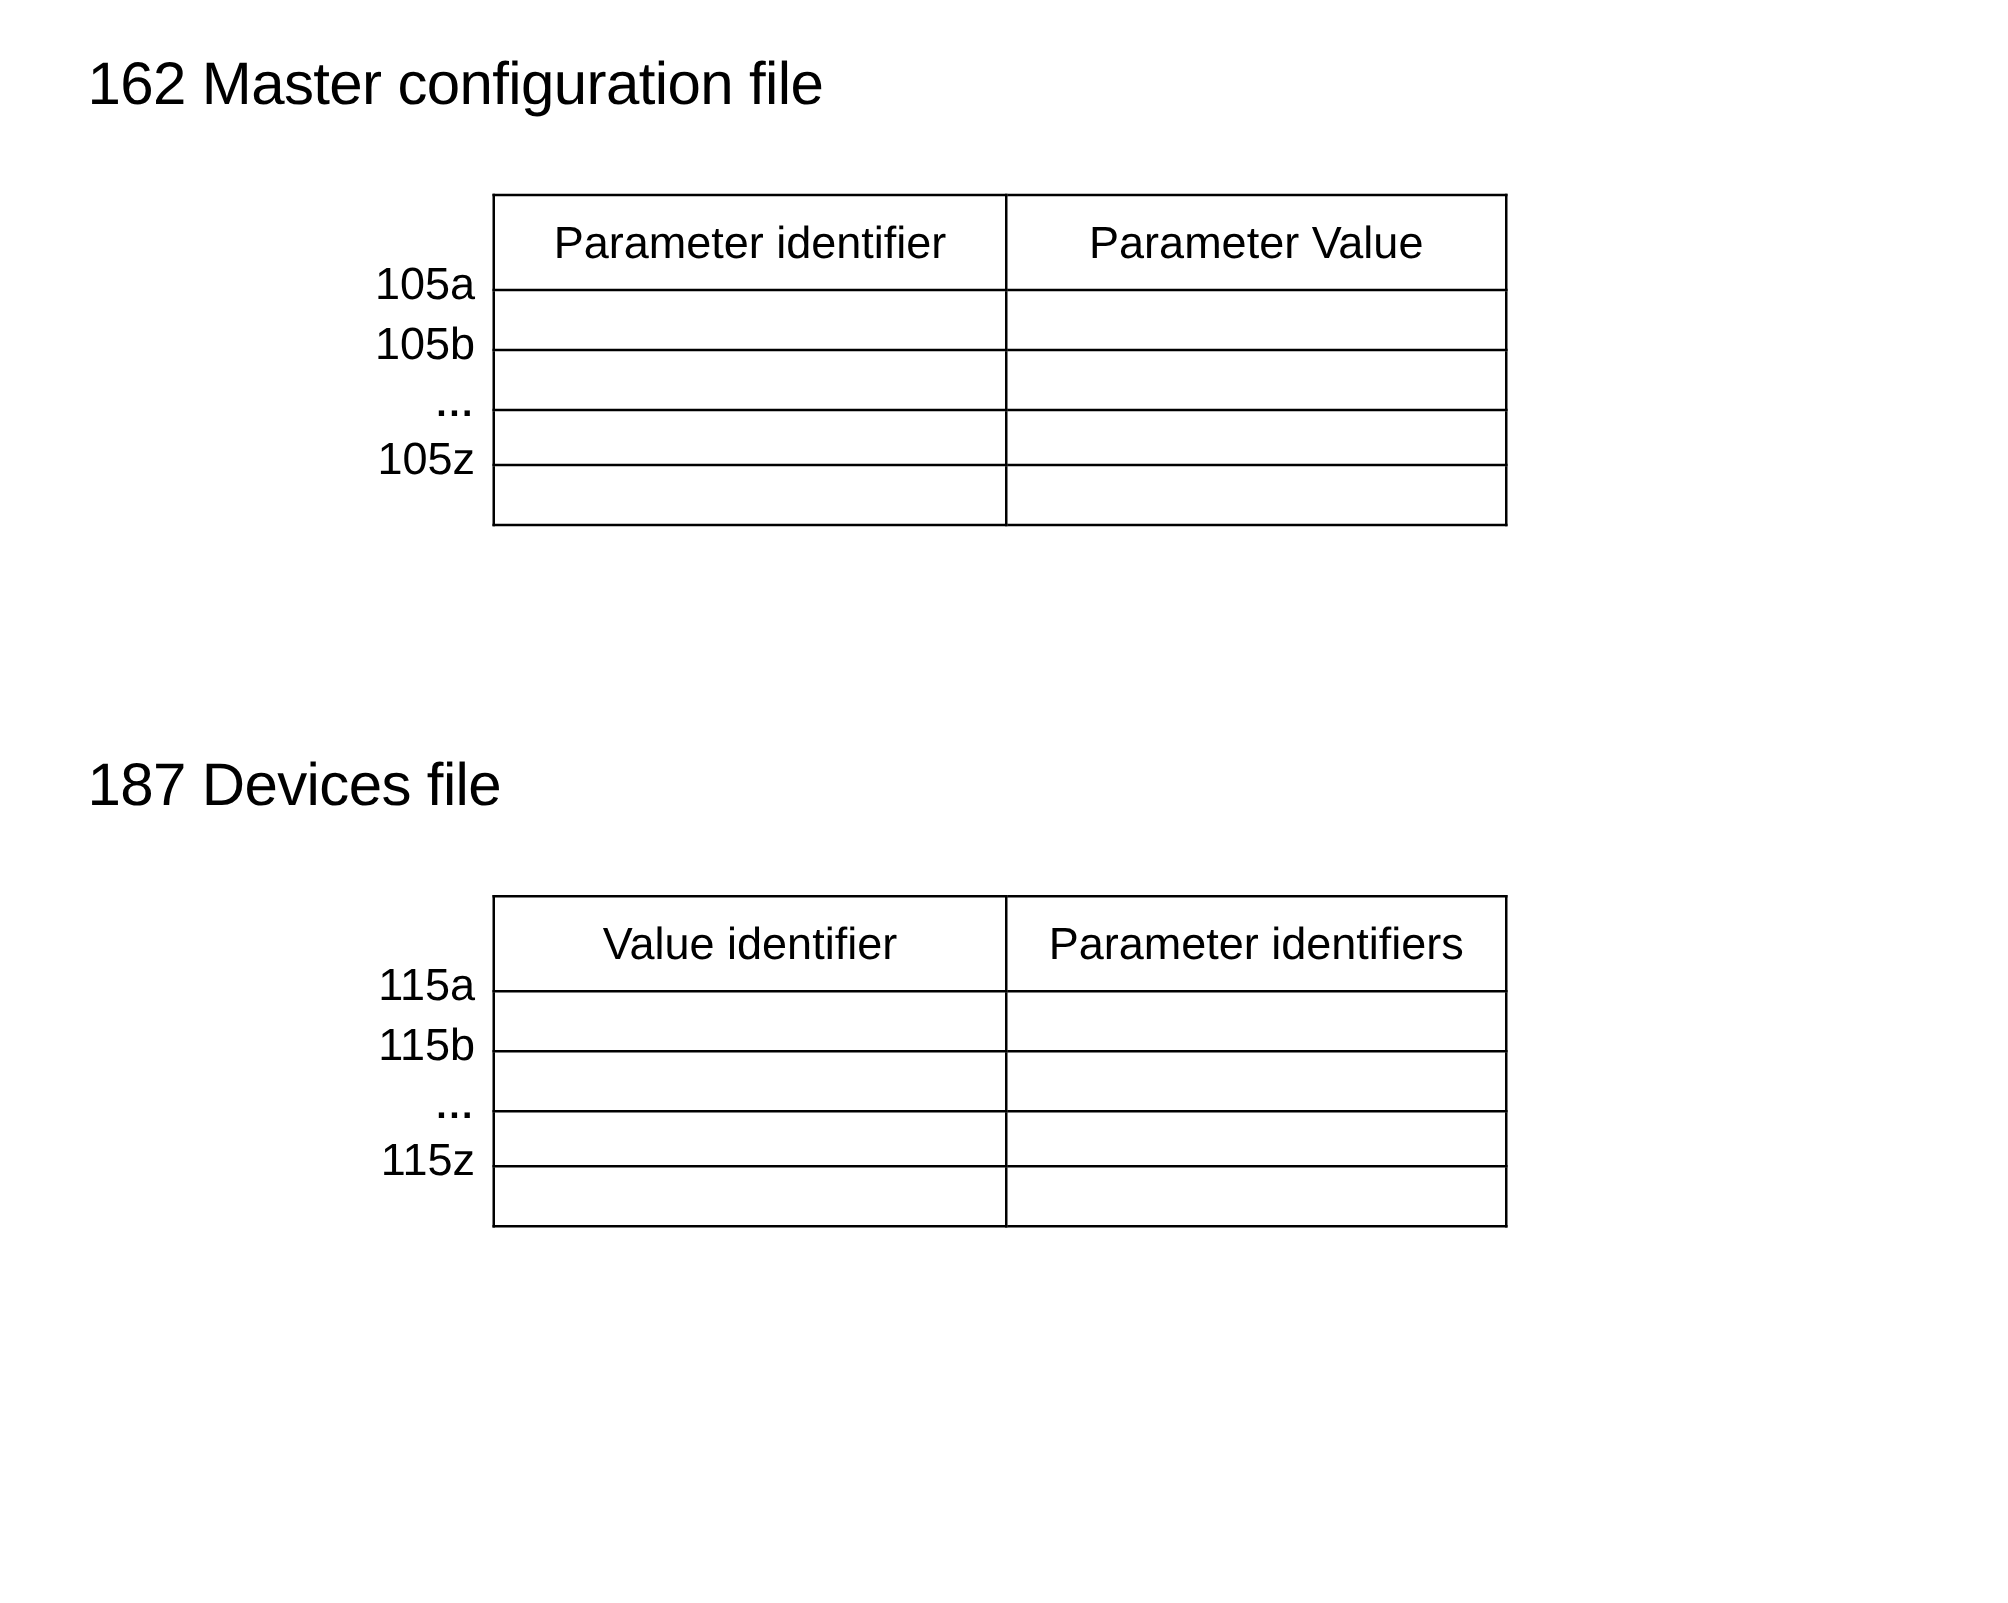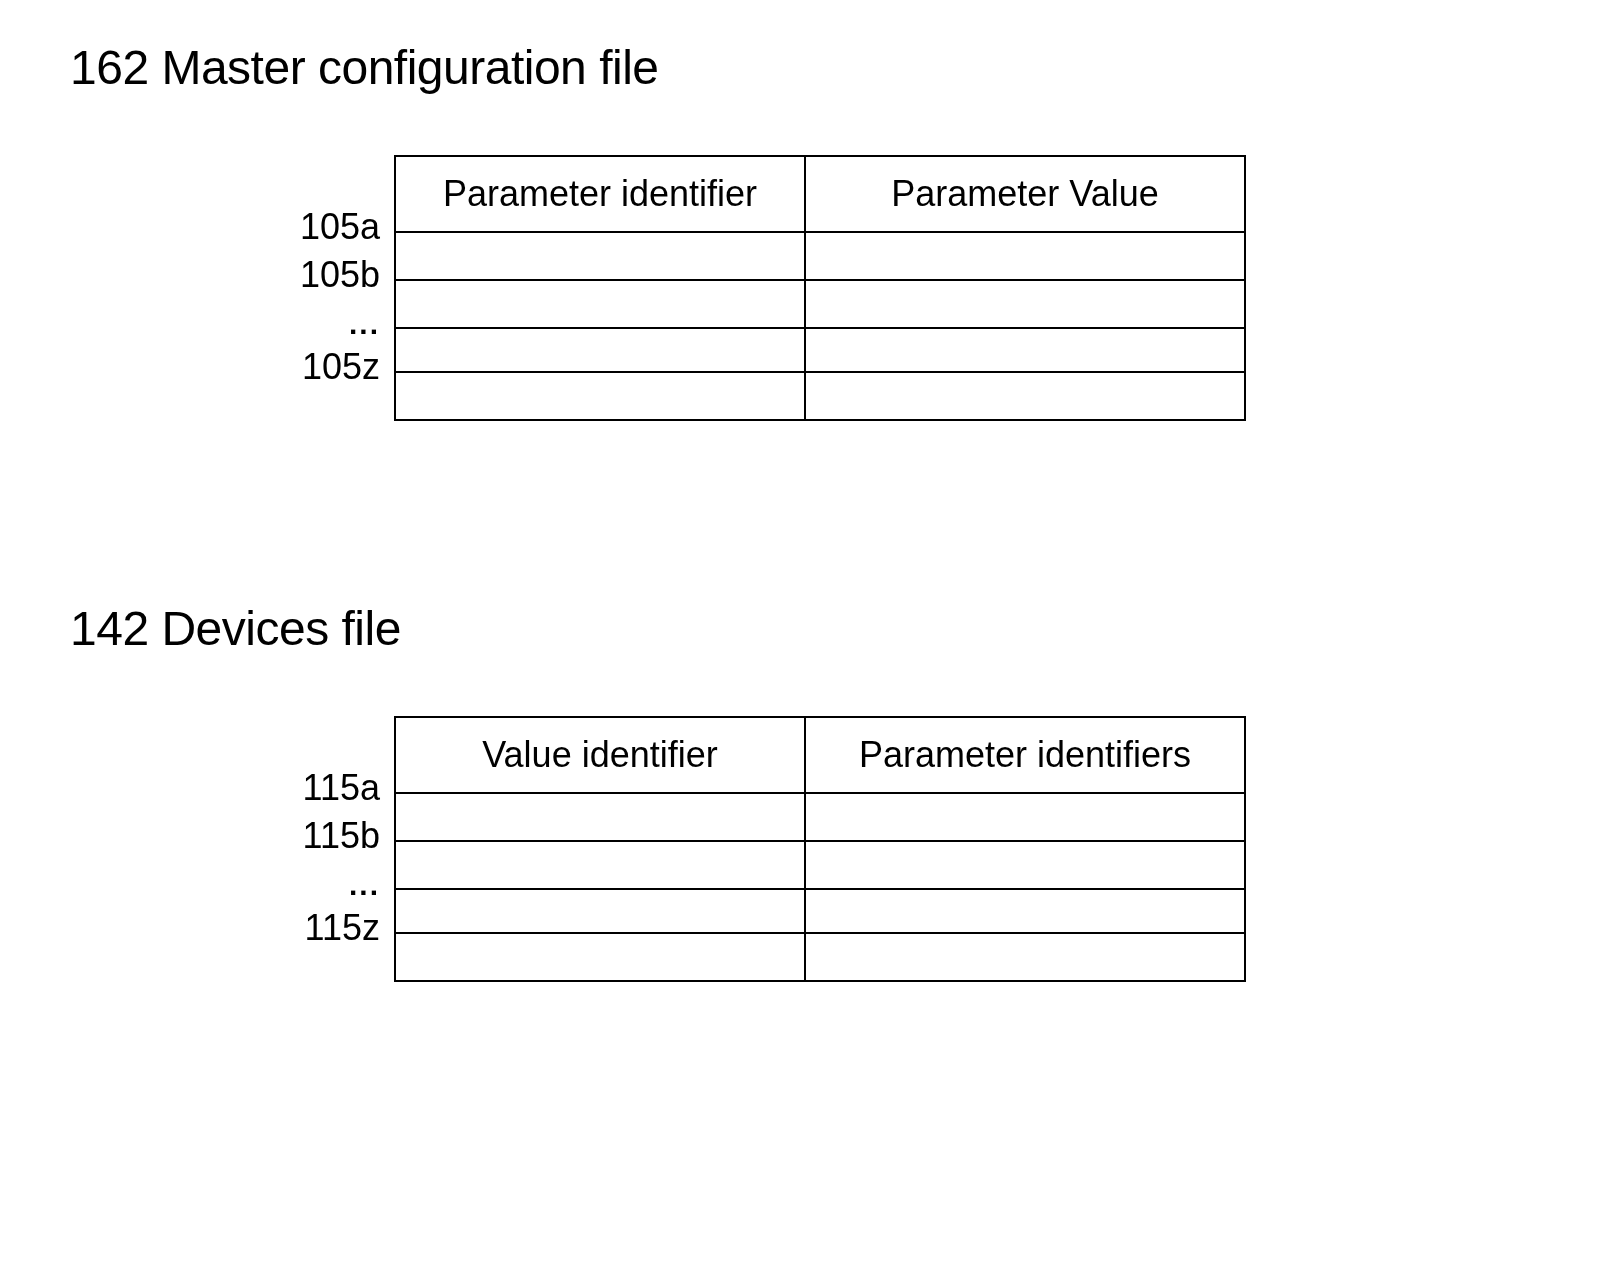--- a/index.html
+++ b/index.html
@@ -64,21 +64,21 @@
       text-align: center;
       white-space: nowrap;
     }
     .data-table tr.short td {
       height: 44px;
     }
     .col-a {
       width: 410px;
     }
     .col-b {
-      width: 440px;
+      width: 400px;
     }
   </style>
 </head>
 <body>
 
 <div class="section">
   <h2 class="section-title">162 Master configuration file</h2>
   <div class="table-wrap">
     <div class="row-labels">
       <div class="row-label">105a</div>
@@ -107,21 +107,21 @@
       <tr>
         <td></td>
         <td></td>
       </tr>
     </tbody>
       </table>
   </div>
 </div>
 
 <div class="section">
-  <h2 class="section-title">142 Devices file</h2>
+  <h2 class="section-title">187 Devices file</h2>
   <div class="table-wrap">
     <div class="row-labels">
       <div class="row-label">115a</div>
       <div class="row-label">115b</div>
       <div class="row-label ellipsis">...</div>
       <div class="row-label">115z</div>
     </div>
     <table class="data-table">
       <tbody>
           <tr>

